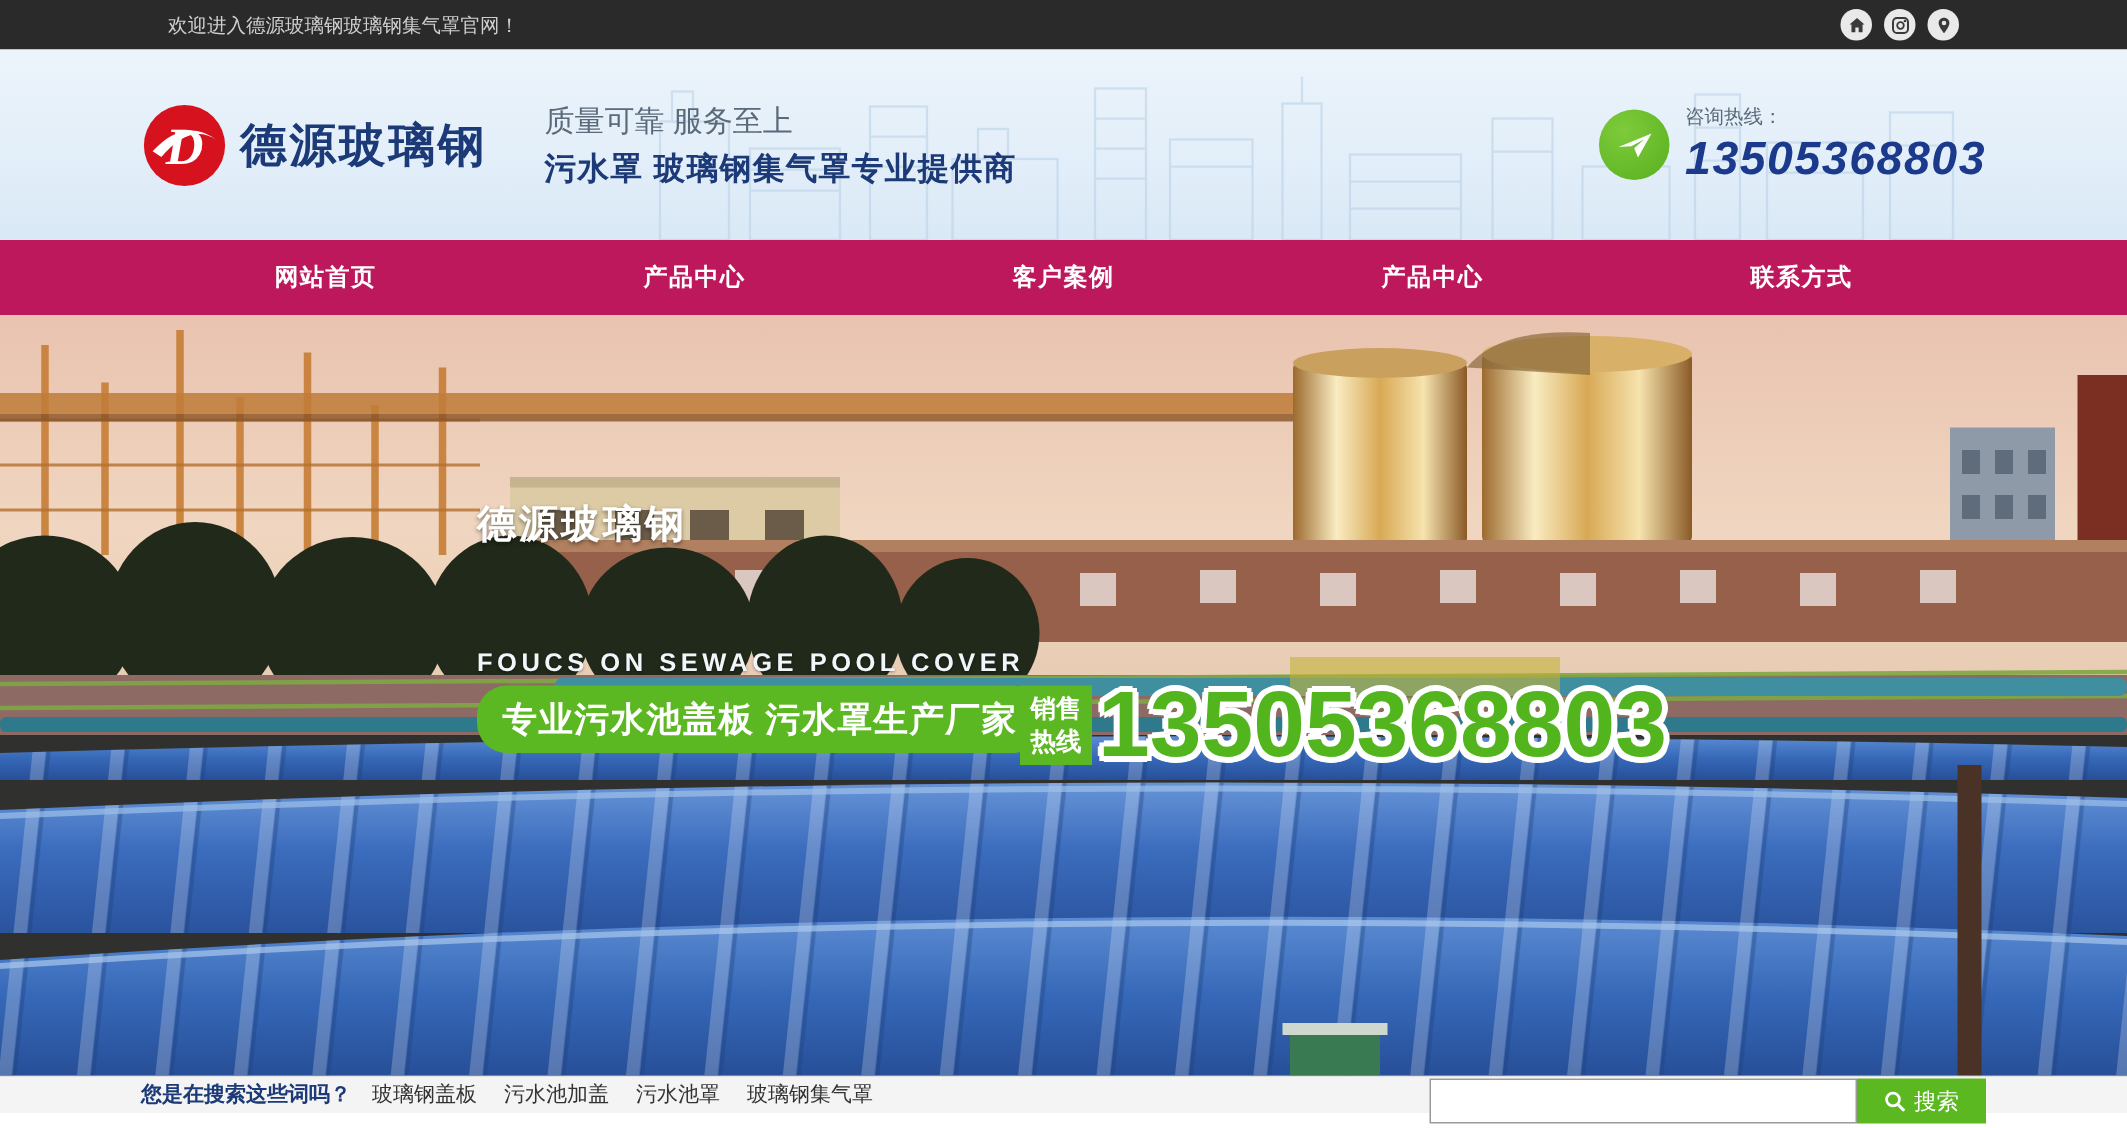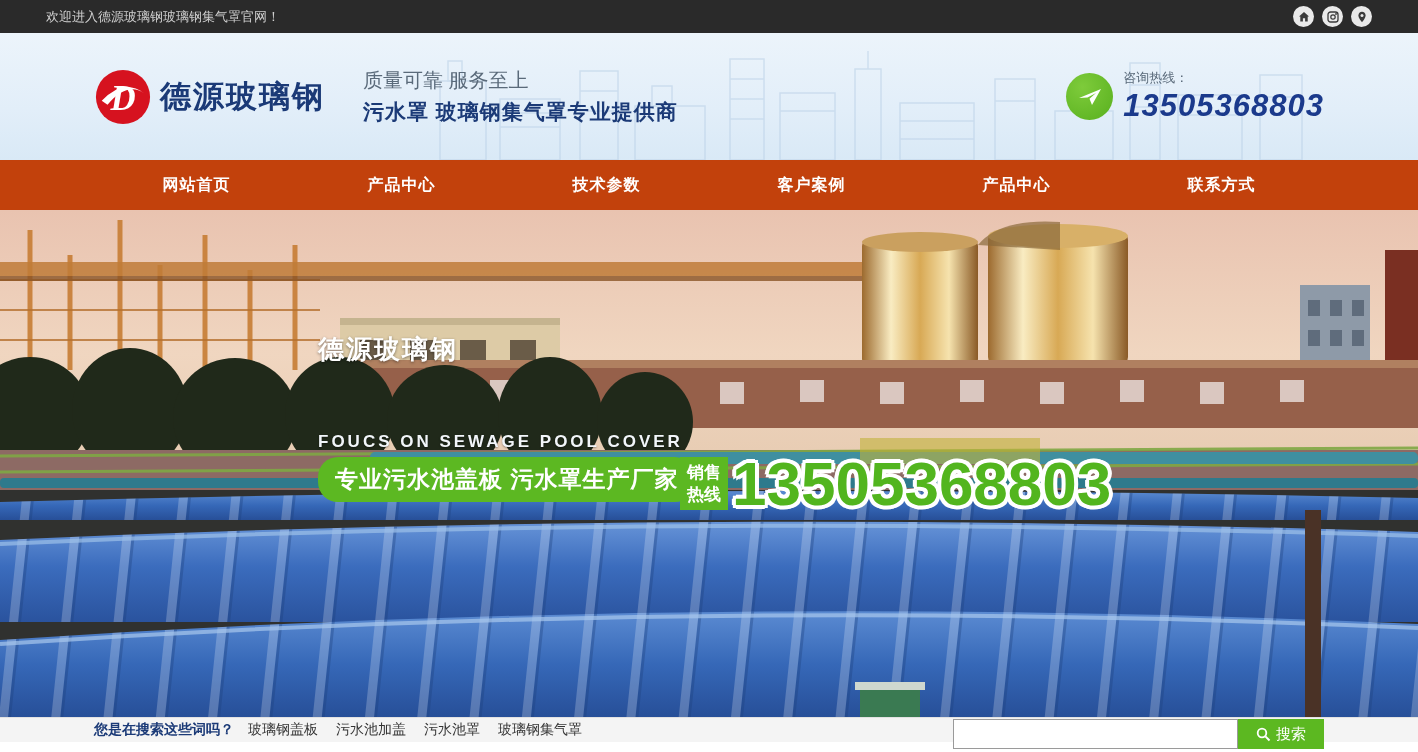--- a/index.html
+++ b/index.html
@@ -1,20 +1,20 @@
 <!DOCTYPE html>
 <html><head>
 <meta charset="utf-8">
 <style>
   * { margin:0; padding:0; box-sizing:border-box; }
   html,body { width:1418px; font-family:"Liberation Sans","DejaVu Sans",sans-serif; }
   body { width:1418px; height:752px; overflow:hidden; background:#fff; }
 
   
-  .topbar { height:33px; background:#2a2a2a; display:flex; align-items:center; justify-content:space-between; padding:0 46px; }
+  .topbar { height:33px; background:#2a2a2a; display:flex; align-items:center; justify-content:space-between; padding:0 112px; }
   .topbar-welcome { color:#cfcfcf; font-size:13px; }
   .topbar-icons { display:flex; gap:8px; }
   .tb-icon { width:21px; height:21px; border-radius:50%; background:#e9e9e9; display:flex; align-items:center; justify-content:center; cursor:pointer; }
   .tb-icon svg { display:block; }
 
   
   .header { position:relative; height:127px; background:linear-gradient(180deg,#ecf4fb 0%,#e2eef9 60%,#d9e9f6 100%); overflow:hidden; }
   .header-skyline { position:absolute; left:430px; top:18px; width:900px; height:109px; opacity:.55; }
   .header-inner { position:relative; z-index:2; width:1230px; margin:0 auto; height:100%; display:flex; align-items:center; }
   .logo { display:flex; align-items:center; cursor:pointer; }
@@ -22,21 +22,21 @@
   .logo-text { font-size:31px; font-weight:bold; color:#1b3a77; letter-spacing:2px; margin-left:8px; }
   .slogan { margin-left:38px; }
   .slogan-line1 { font-size:20px; color:#5a6a7a; margin-bottom:4px; }
   .slogan-line2 { font-size:21px; font-weight:bold; color:#1b3a77; letter-spacing:1px; }
   .hotline { margin-left:auto; display:flex; align-items:center; }
   .hotline-icon { width:47px; height:47px; border-radius:50%; background:radial-gradient(circle at 35% 30%,#7ecb3b,#58b01e); display:flex; align-items:center; justify-content:center; margin-right:10px; }
   .hotline-label { font-size:13px; color:#5a6a7a; margin-bottom:1px; }
   .hotline-number { font-size:31px; font-weight:bold; font-style:italic; color:#1b3a8c; letter-spacing:1px; }
 
   
-  .nav { height:50px; background:#c2410c; }
+  .nav { height:50px; background:#be185d; }
   .nav-inner { width:1230px; margin:0 auto; height:100%; display:flex; }
   .nav-item { flex:1; display:flex; align-items:center; justify-content:center; color:#fff; font-size:16px; font-weight:bold; letter-spacing:1px; cursor:pointer; }
 
   
   .hero { position:relative; height:507px; overflow:hidden; background:#30312f; }
   .hero-bg { position:absolute; inset:0; width:1418px; height:507px; }
   .hero-copy { position:absolute; inset:0; z-index:3; }
   .hero-brand { position:absolute; left:318px; top:122px; color:#fff; font-size:26px; font-weight:bold; text-shadow:0 1px 3px rgba(0,0,0,.45); letter-spacing:2px; }
   .hero-headline { position:absolute; left:310px; top:148px; font-size:60px; font-weight:bold; font-style:italic; letter-spacing:2px; color:#2b6ac2;
       text-shadow:-3px -3px 0 #fff,3px -3px 0 #fff,-3px 3px 0 #fff,3px 3px 0 #fff,0 -4px 0 #fff,0 4px 0 #fff,-4px 0 0 #fff,4px 0 0 #fff; }
@@ -141,21 +141,20 @@
         <div class="hotline-number">13505368803</div>
       </div>
     </div>
   </div>
 </div>
 
 <div class="nav">
   <div class="nav-inner">
     <a class="nav-item">网站首页</a>
     <a class="nav-item">产品中心</a>
-    <a class="nav-item">技术参数</a>
     <a class="nav-item">客户案例</a>
     <a class="nav-item">产品中心</a>
     <a class="nav-item">联系方式</a>
   </div>
 </div>
 
 <div class="hero">
   <svg class="hero-bg" viewBox="0 0 1418 507" preserveAspectRatio="none">
     <defs>
       <linearGradient id="sky" x1="0" y1="0" x2="0" y2="1">

